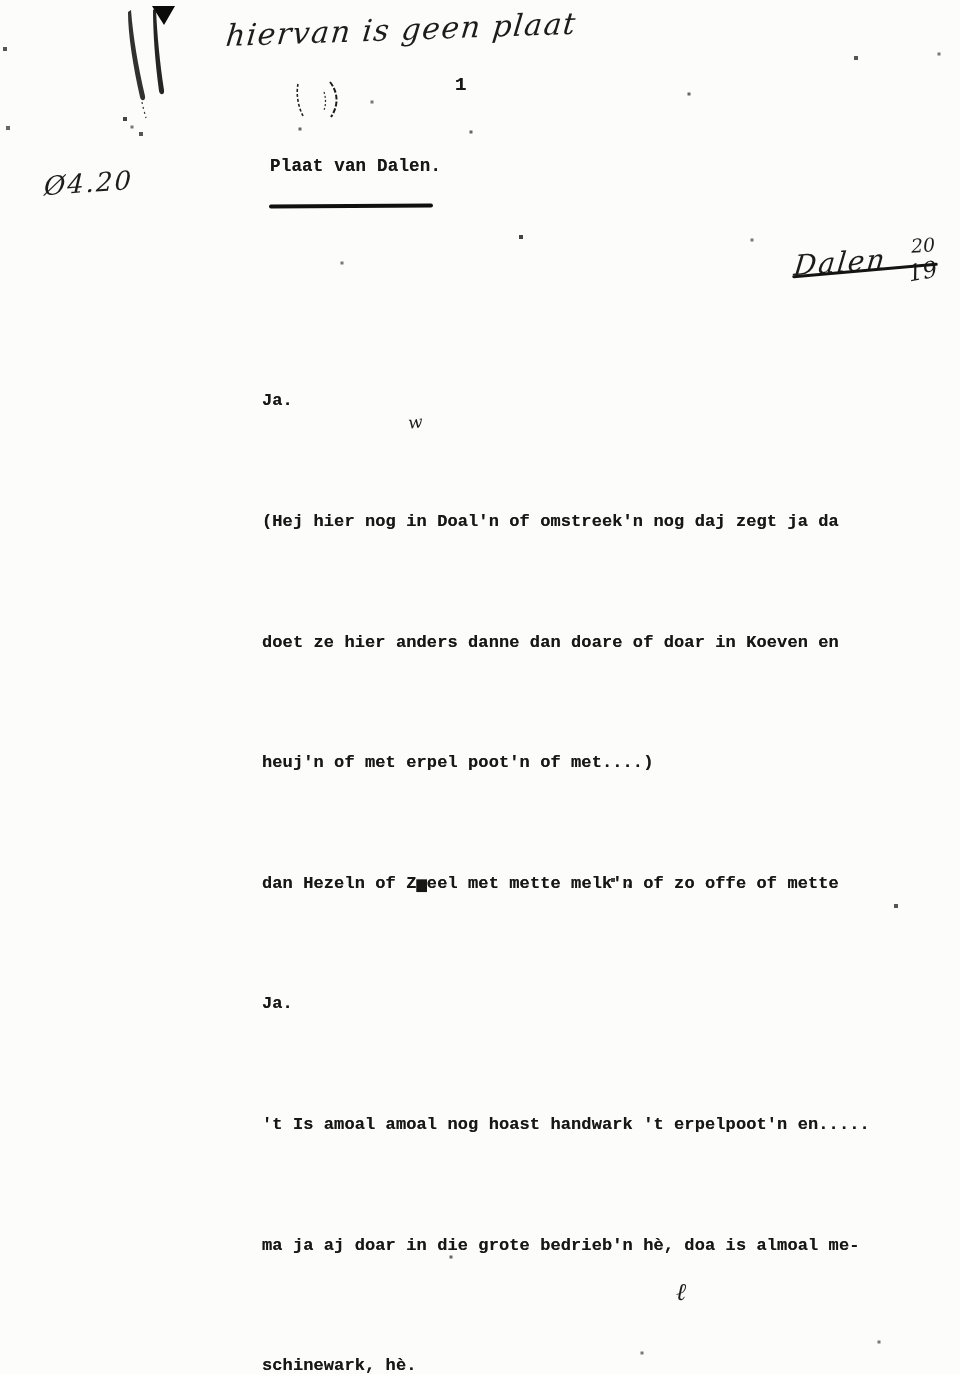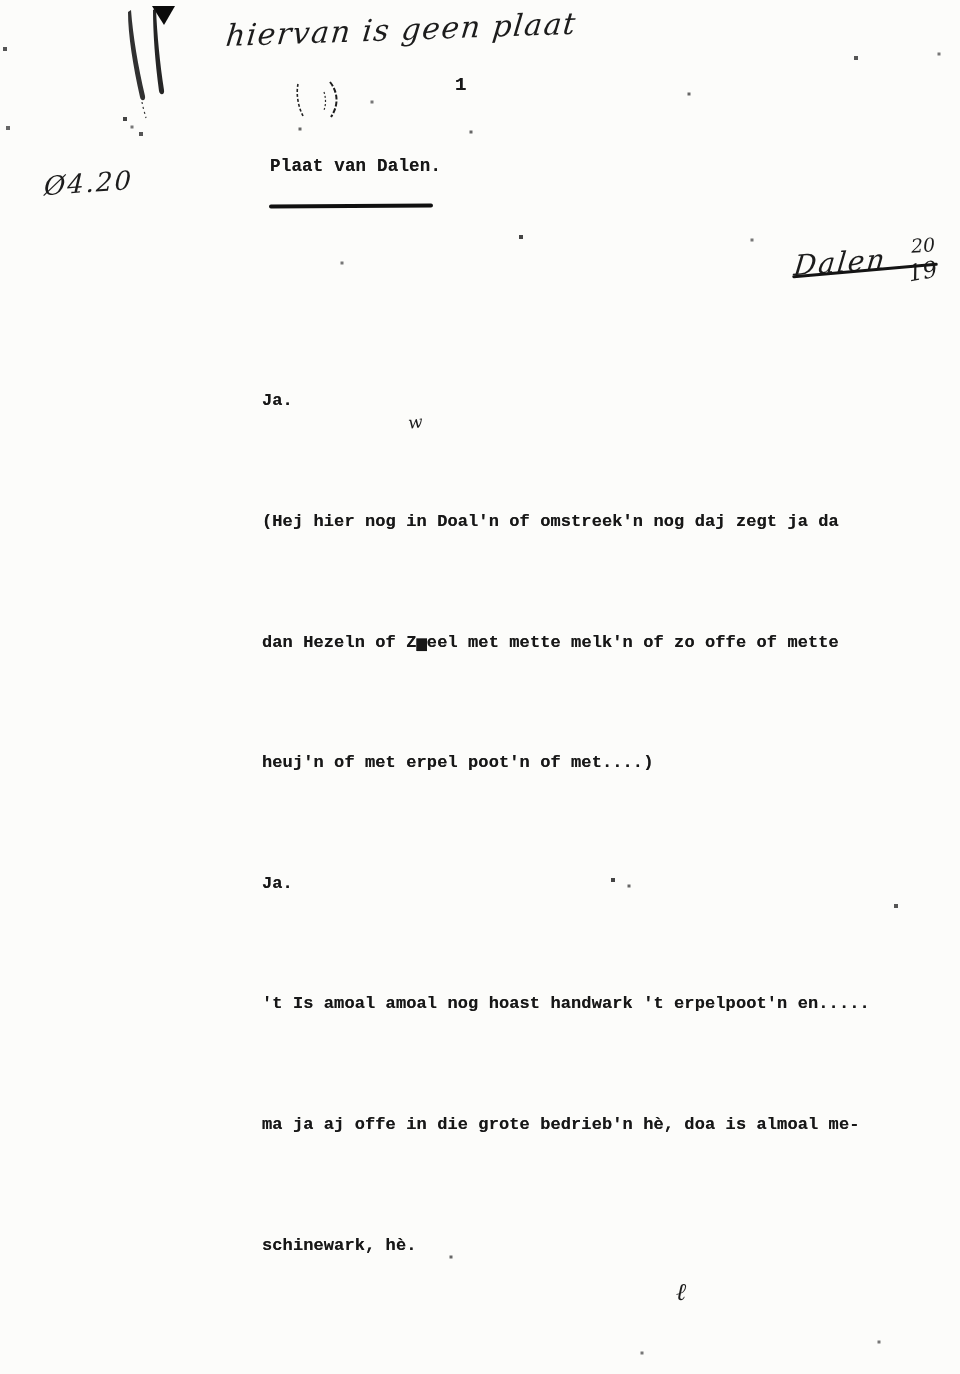--- a/index.html
+++ b/index.html
@@ -137,25 +137,26 @@
   <div id="hand-label-right">
     <span id="hand-label-name" class="hand">Dalen</span>
     <span id="hand-label-crossed" class="hand">19</span>
     <span id="hand-label-replacement" class="hand">20</span>
     <div id="hand-strike-line"></div>
   </div>
 
   <div id="typed-body" class="typed">
     <div>Ja.</div>
     <div>(Hej hier nog in Doal'n of omstreek'n nog daj zegt ja da</div>
+    <div>doet ze hier anders danne dan doare of doar in Koeven en</div>
+    <div>heuj'n of met erpel poot'n of met....)</div>
     <div>dan Hezeln of Z▅eel met mette melk'n of zo offe of mette</div>
-    <div>heuj'n of met erpel poot'n of met....)</div>
     <div>Ja.</div>
     <div>'t Is amoal amoal nog hoast handwark 't erpelpoot'n en.....</div>
-    <div>ma ja aj offe in die grote bedrieb'n hè, doa is almoal me-</div>
+    <div>ma ja aj doar in die grote bedrieb'n hè, doa is almoal me-</div>
     <div>schinewark, hè.</div>
     
     
     
     
     
     
     
     
     

